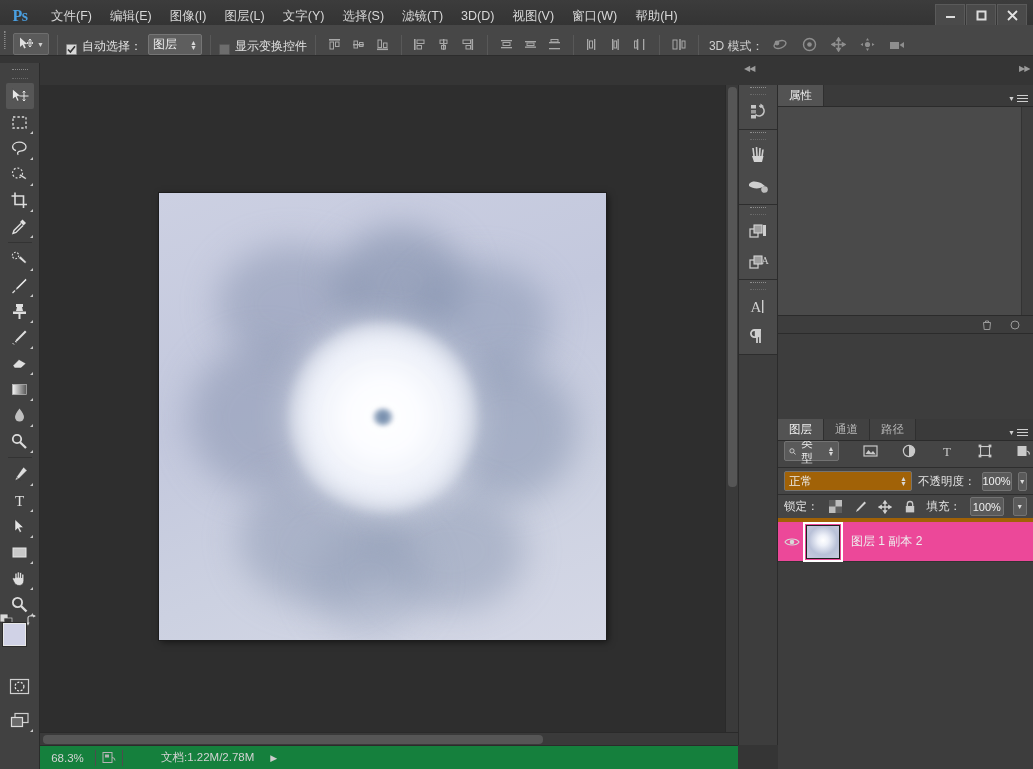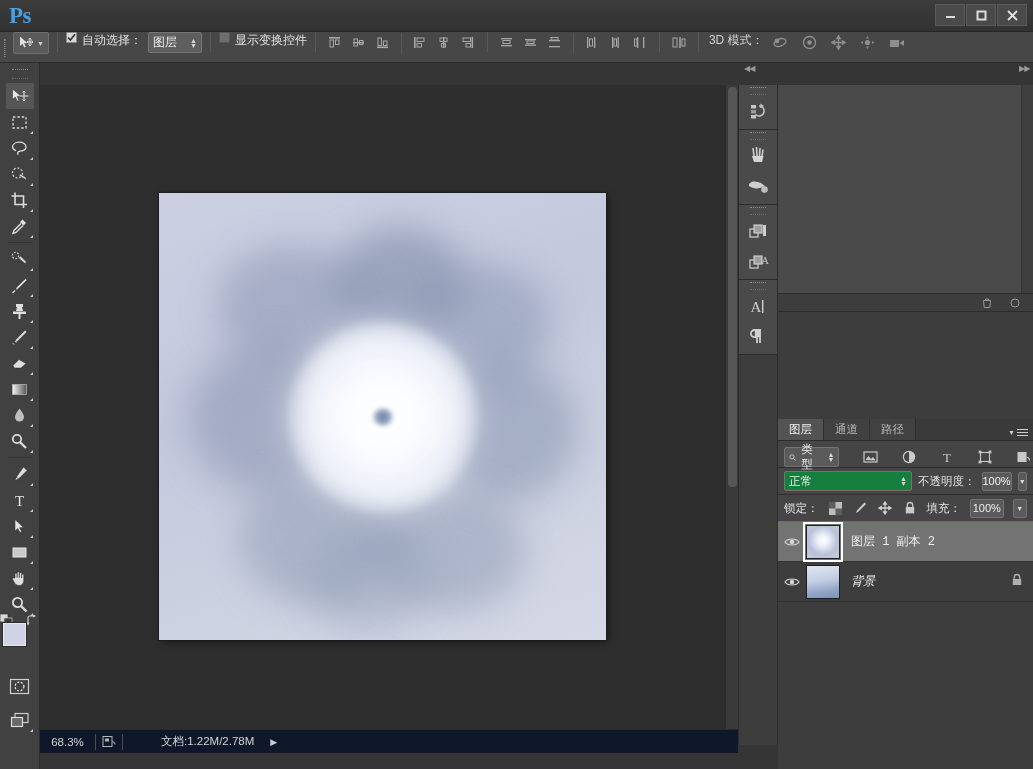--- a/index.html
+++ b/index.html
@@ -13,41 +13,41 @@
 
   
   .titlebar{
     position:absolute;left:0;top:0;width:1033px;height:32px;
     background:linear-gradient(#3c3c3c,#323232);
     border-bottom:1px solid #262626;
     display:flex;align-items:center;
   }
   .ps-logo{
     width:34px;height:27px;display:flex;align-items:center;justify-content:center;
-    color:#4a9fe0;font-weight:bold;font-size:23px;font-family:"Liberation Serif",serif;
+    color:#4a9fe0;font-weight:bold;font-size:16px;font-family:"Liberation Serif",serif;
     letter-spacing:-.5px;padding-left:6px;
   }
   .menubar{display:flex;align-items:center;height:32px;margin-left:8px;}
   .menu-item{
     font-size:12.5px;color:#d8d8d8;padding:4px 9px;line-height:16px;
     white-space:nowrap;cursor:default;border-radius:2px;
   }
   .wincontrols{position:absolute;right:6px;top:4px;display:flex;gap:1px;}
   .wc{
     width:30px;height:22px;background:#4a4a4a;border:1px solid #5a5a5a;
     display:flex;align-items:center;justify-content:center;color:#d5d5d5;font-size:11px;
     cursor:default;
   }
   .wc svg{display:block;}
 
   
   .optionsbar{
-    position:absolute;left:0;top:32px;width:1033px;height:31px;
+    position:absolute;left:0;top:25px;width:1033px;height:31px;
     background:#474747;border-bottom:1px solid #2c2c2c;
-    display:flex;align-items:flex-start;
+    display:flex;align-items:flex-end;
   }
   .grip{width:10px;height:31px;display:flex;align-items:center;justify-content:center;}
   .grip i{display:block;width:2px;height:18px;border-left:1px dotted #8a8a8a;border-right:1px dotted #6a6a6a;}
   .opt-tool{
     display:flex;align-items:center;gap:3px;padding:2px 4px;margin-left:3px;
     background:#5a5a5a;border:1px solid #6e6e6e;border-radius:2px;height:22px;
   }
   .opt-caret{font-size:7px;color:#cfcfcf;}
   .opt-sep{width:1px;height:20px;background:#3a3a3a;border-right:1px solid #585858;margin:0 8px;}
   .chk{
@@ -140,22 +140,22 @@
     border:2px solid rgba(255,255,255,.55);filter:blur(3px);
   }
   
   .vscroll{position:absolute;right:0;top:85px;width:13px;height:645px;background:#3a3a3a;border-left:1px solid #2a2a2a;}
   .vthumb{position:absolute;left:2px;top:2px;width:9px;height:400px;background:#565656;border-radius:4px;}
   .hscroll{position:absolute;left:40px;bottom:24px;width:698px;height:13px;background:#3a3a3a;border-top:1px solid #2a2a2a;}
   .hthumb{position:absolute;left:3px;top:2px;width:500px;height:9px;background:#565656;border-radius:4px;}
 
   
   .statusbar{
-    position:absolute;left:40px;bottom:16px;width:698px;height:24px;
-    background:#0f172a;border-top:1px solid #2b2b2b;display:flex;align-items:center;
+    position:absolute;left:40px;bottom:0;width:698px;height:24px;
+    background:#15803d;border-top:1px solid #2b2b2b;display:flex;align-items:center;
     font-size:11.5px;color:#d3d3d3;
   }
   .st-zoom{width:55px;text-align:center;}
   .st-sep{width:1px;height:16px;background:#2b2b2b;border-right:1px solid #4d4d4d;}
   .st-icon{width:26px;display:flex;align-items:center;justify-content:center;}
   .st-doc{padding-left:38px;white-space:nowrap;}
   .st-arrow{margin-left:16px;font-size:9px;color:#cdcdcd;}
 
   
   .minidock{
@@ -185,74 +185,87 @@
 
   .props-body{background:#535353;height:29px;display:flex;align-items:center;padding-left:11px;
     font-size:12.5px;color:#ececec;border-bottom:1px solid #2e2e2e;}
   .props-empty{background:#4a4a4a;height:209px;position:relative;border-bottom:1px solid #2b2b2b;}
   .props-scroll{position:absolute;right:0;top:0;width:12px;height:100%;background:#3f3f3f;border-left:1px solid #333;}
   .props-foot{height:18px;background:#3d3d3d;display:flex;align-items:center;justify-content:flex-end;
     gap:10px;padding-right:9px;border-bottom:1px solid #2b2b2b;}
 
   .layers{position:absolute;left:0;top:334px;width:255px;height:435px;background:#3d3d3d;}
   .filterrow{
-    height:27px;background:#454545;display:flex;align-items:flex-end;padding:0 6px;gap:24px;
+    height:27px;background:#454545;display:flex;align-items:flex-start;padding:0 6px;gap:24px;
     border-bottom:1px solid #2e2e2e;
   }
   .fsel{
     height:20px;background:#5a5a5a;border:1px solid #737373;border-radius:2px;
     display:flex;align-items:center;gap:5px;padding:0 4px;font-size:11.5px;color:#ececec;
   }
   .fico{width:20px;height:20px;display:flex;align-items:center;justify-content:center;}
   .ftoggle{width:13px;height:19px;background:linear-gradient(#dedede 0 50%,#2c2c2c 50% 100%);
     border:1px solid #7d7d7d;border-radius:2px;margin-left:2px;}
 
   .bmrow{
     height:27px;background:#454545;display:flex;align-items:center;padding:0 6px;gap:6px;
     border-bottom:1px solid #2e2e2e;
   }
   .bmsel{
-    flex:0 0 128px;height:20px;background:#15803d;border:1px solid #737373;border-radius:2px;
+    flex:0 0 128px;height:20px;background:#a16207;border:1px solid #737373;border-radius:2px;
     display:flex;align-items:center;justify-content:space-between;padding:0 4px;
     font-size:11.5px;color:#ececec;
   }
   .lbl{font-size:11.5px;color:#e2e2e2;white-space:nowrap;}
   .numbox{
     width:40px;height:19px;background:#5a5a5a;border:1px solid #737373;border-radius:2px;
     display:flex;align-items:center;justify-content:center;font-size:11px;color:#f0f0f0;
   }
   .drop{width:17px;height:19px;background:#5a5a5a;border:1px solid #737373;border-radius:2px;
     display:flex;align-items:center;justify-content:center;font-size:7px;color:#dcdcdc;}
   .lockrow{
     height:27px;background:#454545;display:flex;align-items:center;padding:0 6px;gap:9px;
-    border-bottom:1px solid #a16207;
+    border-bottom:4px solid #a16207;
   }
   .lico{width:19px;height:19px;display:flex;align-items:center;justify-content:center;}
 
   .layerlist{background:#3d3d3d;height:315px;}
   .layerrow{
     height:40px;display:flex;align-items:center;border-bottom:1px solid #323232;position:relative;
   }
-  .layerrow.sel{background:#737373;font-family:Liberation Mono, monospace;}
+  .layerrow.sel{background:#ec4899;}
   .eyecell{width:28px;display:flex;align-items:center;justify-content:center;}
   .thumb{width:34px;height:34px;border:1px solid #1f1f1f;background:#b9c3da;overflow:hidden;position:relative;}
   .thumb.selected{outline:2px solid #ffffff;outline-offset:1px;}
   .thumbimg{position:absolute;inset:0;}
   .layername{font-size:12px;color:#ededed;margin-left:11px;white-space:nowrap;}
   .layername.bg{font-style:italic;}
   .locked{position:absolute;right:10px;}
   .lfico{width:18px;height:18px;display:flex;align-items:center;justify-content:center;}
 </style>
 </head>
 <body>
 
 <div id="app">
 
   <div class="titlebar">
     <div class="ps-logo">Ps</div>
+    <div class="menubar">
+      <div class="menu-item">文件(F)</div>
+      <div class="menu-item">编辑(E)</div>
+      <div class="menu-item">图像(I)</div>
+      <div class="menu-item">图层(L)</div>
+      <div class="menu-item">文字(Y)</div>
+      <div class="menu-item">选择(S)</div>
+      <div class="menu-item">滤镜(T)</div>
+      <div class="menu-item">3D(D)</div>
+      <div class="menu-item">视图(V)</div>
+      <div class="menu-item">窗口(W)</div>
+      <div class="menu-item">帮助(H)</div>
+    </div>
     <div class="wincontrols">
       <div class="wc">
         <svg width="11" height="9" viewBox="0 0 11 9">
             <rect x="1" y="5" width="9" height="2" fill="#dcdcdc"></rect>
           </svg>
       </div>
       <div class="wc">
         <svg width="11" height="11" viewBox="0 0 11 11">
             <rect x="1.5" y="1.5" width="8" height="8" fill="none" stroke="#dcdcdc" stroke-width="2"></rect>
           </svg>
@@ -748,20 +761,31 @@
         <svg width="21" height="19" viewBox="0 0 21 19">
             <path d="M13 3 H6.5 a3.6 3.6 0 0 0 0 7.2 H9 V16 M12 3 V16" stroke="#cfcfcf" stroke-width="1.8" fill="none"></path>
             <path d="M6.8 3 h5.5 v7.2 h-5.5 z" fill="#cfcfcf"></path>
           </svg>
       </div>
     </div>
   </div>
 
   <div class="rightcol">
 
+    <div class="panel-head">
+      <div class="ptab active">属性</div>
+      <div class="pmenu">
+        <span class="car">▼</span>
+        <span class="hamb">
+            <i></i>
+            <i></i>
+            <i></i>
+          </span>
+      </div>
+    </div>
     <div class="props-empty">
       <span class="props-scroll"></span>
     </div>
     <div class="props-foot">
       <span class="lfico">
         <svg width="12" height="12" viewBox="0 0 12 12">
             <path d="M2.5 3.5 H9.5 L8.8 10.5 H3.2 Z M4.5 2 H7.5 V3.5 H4.5 Z" fill="none" stroke="#9a9a9a" stroke-width="1"></path>
           </svg>
       </span>
       <span class="lfico">
@@ -883,36 +907,18 @@
                 <path d="M1 6 C3.5 2 12.5 2 15 6 C12.5 10 3.5 10 1 6 Z" fill="none" stroke="#d8d8d8" stroke-width="1.2"></path>
                 <circle cx="8" cy="6" r="2.3" fill="#d8d8d8"></circle>
               </svg>
           </span>
           <span class="thumb selected">
             <span class="thumbimg" style="background:radial-gradient(circle at 50% 45%, #ffffff 0%, #eef1f9 22%, #b9c1d8 60%, #c9cde0 100%);"></span>
           </span>
           <span class="layername">图层 1 副本 2</span>
         </div>
 
-        <div class="layerrow">
-          <span class="eyecell">
-            <svg width="16" height="12" viewBox="0 0 16 12">
-                <path d="M1 6 C3.5 2 12.5 2 15 6 C12.5 10 3.5 10 1 6 Z" fill="none" stroke="#d8d8d8" stroke-width="1.2"></path>
-                <circle cx="8" cy="6" r="2.3" fill="#d8d8d8"></circle>
-              </svg>
-          </span>
-          <span class="thumb">
-            <span class="thumbimg" style="background:linear-gradient(170deg,#dfe6f2 0%,#c3cde4 45%,#8fa3c4 78%,#7d93b8 100%);"></span>
-          </span>
-          <span class="layername bg">背景</span>
-          <span class="locked">
-            <svg width="12" height="14" viewBox="0 0 12 14">
-                <path d="M3.3 6 V4.2 a2.7 2.7 0 0 1 5.4 0 V6" fill="none" stroke="#b0b0b0" stroke-width="1.3"></path>
-                <rect x="1.8" y="6" width="8.4" height="6" fill="#b0b0b0"></rect>
-              </svg>
-          </span>
-        </div>
       </div>
 
     </div>
   </div>
 
 </div>
 
 </body></html>

